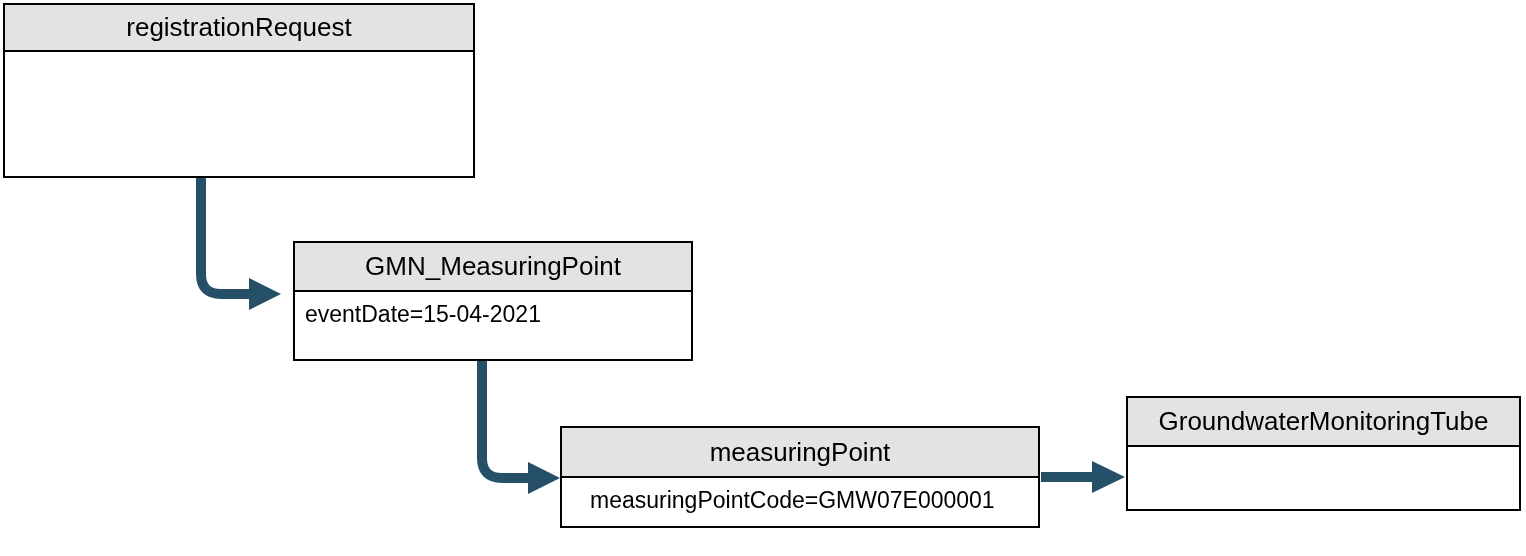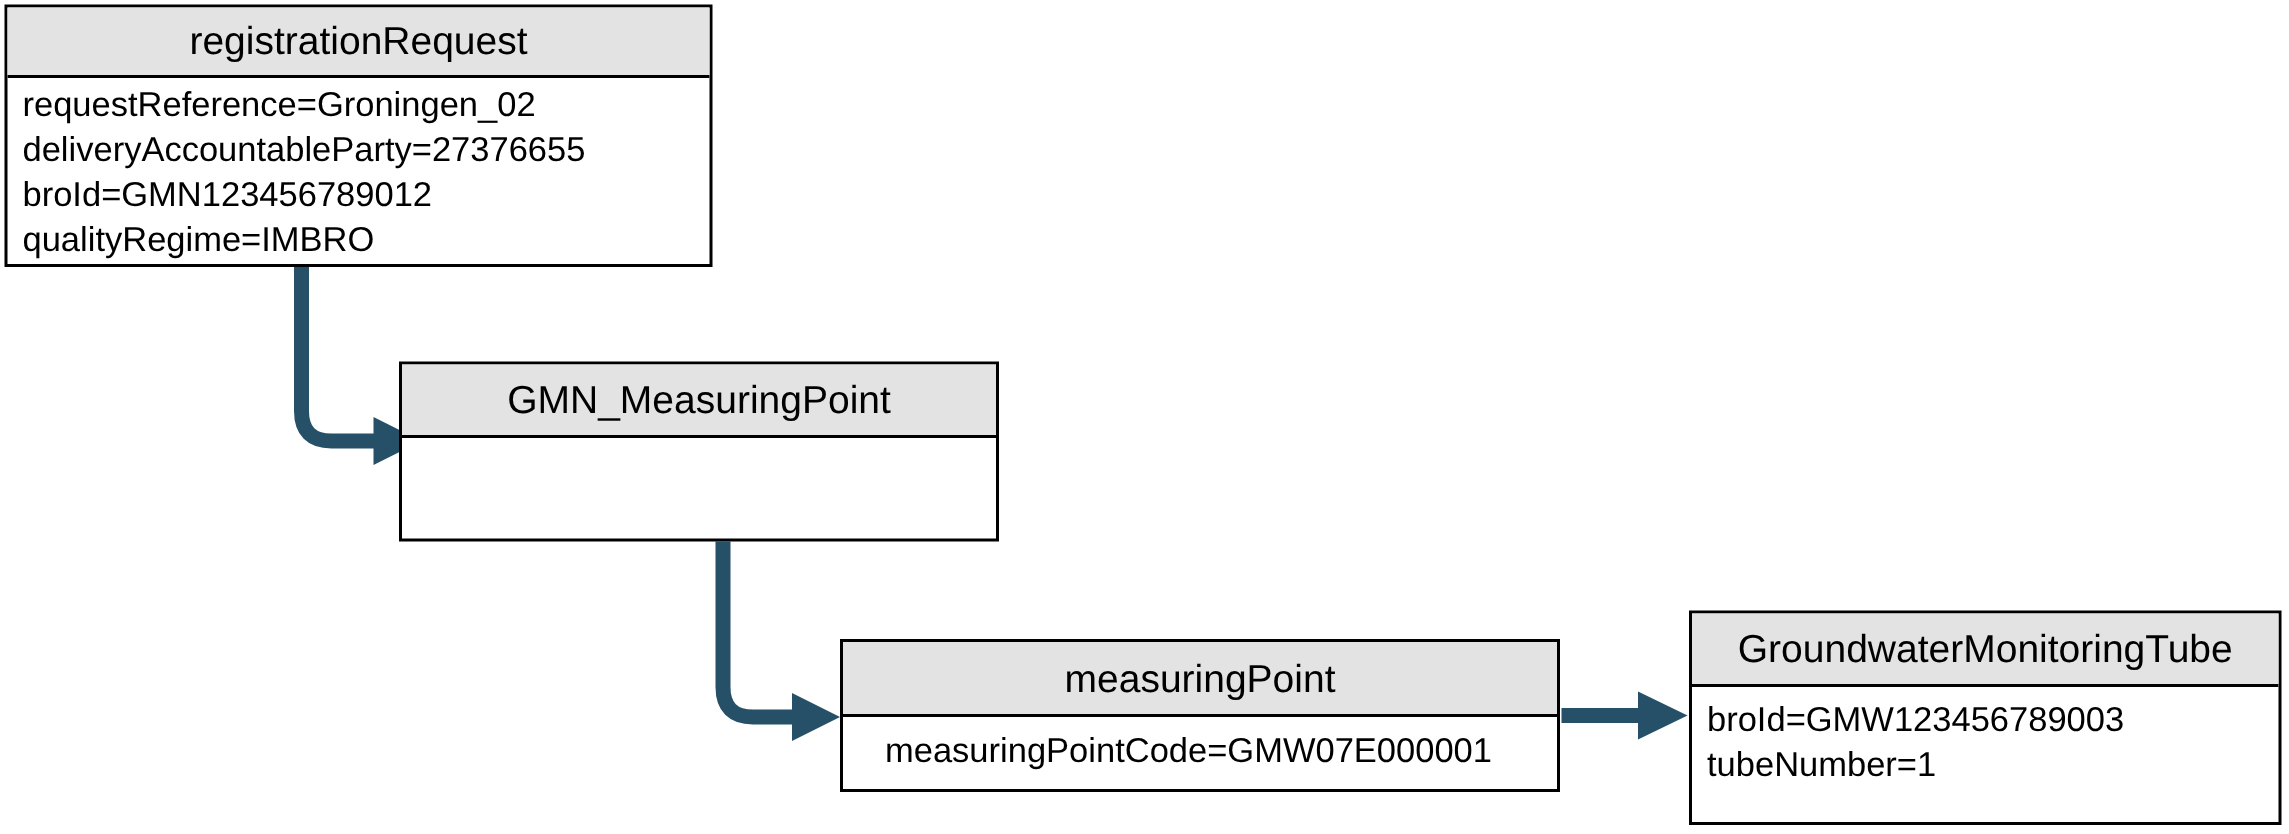--- a/index.html
+++ b/index.html
@@ -49,27 +49,27 @@
     overflow: hidden;
   }
   .attr {
     white-space: nowrap;
     overflow: hidden;
   }
   
   .n1 { left: 3px;    top: 3px;   width: 472px; height: 175px; }
   .n1 .node-header { height: 47px; }
   .n1 .node-body   { padding-top: 2px; }
-  .n2 { left: 266px;  top: 241px; width: 400px; height: 120px; }
+  .n2 { left: 293px;  top: 241px; width: 400px; height: 120px; }
   .n2 .node-header { height: 49px; }
   .n2 .node-body   { padding-top: 7px; }
   .n3 { left: 560px;  top: 426px; width: 480px; height: 102px; }
   .n3 .node-header { height: 50px; text-align: center; }
   .n3 .node-body   { padding-top: 7px; padding-left: 28px; }
-  .n4 { left: 1126px; top: 407px; width: 395px; height: 143px; }
+  .n4 { left: 1126px; top: 396px; width: 395px; height: 115px; }
   .n4 .node-header { height: 49px; }
   .n4 .node-body   { padding-top: 6px; }
 </style>
 </head>
 <body>
 
 <div class="canvas">
 
   <svg class="connectors" viewBox="0 0 1526 556" xmlns="http://www.w3.org/2000/svg">
 
@@ -84,40 +84,33 @@
     </g>
 
     <g>
       <path d="M 1041 477 L 1093 477" fill="none" stroke-width="10" stroke="#255068"></path>
       <polygon points="1092,461 1092,493 1125,477" fill="#255068"></polygon>
     </g>
   </svg>
 
   <div class="node n1">
     <div class="node-header">registrationRequest</div>
-    <div class="node-body">
-      <div class="attr">requestReference=Groningen_02</div>
-      <div class="attr">deliveryAccountableParty=27376655</div>
-      <div class="attr">broId=GMN123456789012</div>
-      <div class="attr">qualityRegime=IMBRO</div>
-    </div>
   </div>
 
   <div class="node n2">
     <div class="node-header">GMN_MeasuringPoint</div>
+    <div class="node-body">
+      <div class="attr">eventDate=15-04-2021</div>
+    </div>
   </div>
 
   <div class="node n3">
     <div class="node-header">measuringPoint</div>
     <div class="node-body">
       <div class="attr">measuringPointCode=GMW07E000001</div>
     </div>
   </div>
 
   <div class="node n4">
     <div class="node-header">GroundwaterMonitoringTube</div>
-    <div class="node-body">
-      <div class="attr">broId=GMW123456789003</div>
-      <div class="attr">tubeNumber=1</div>
-    </div>
   </div>
 
 </div>
 
 </body></html>

